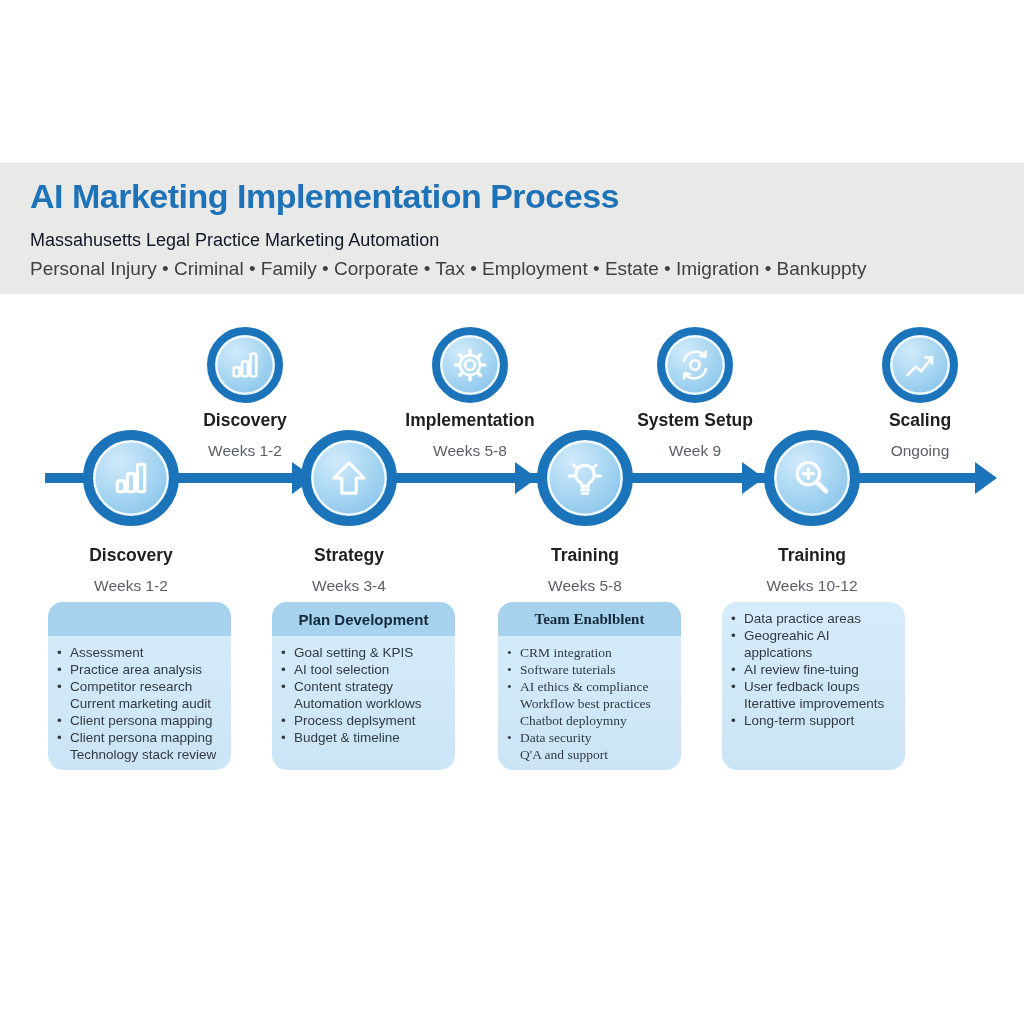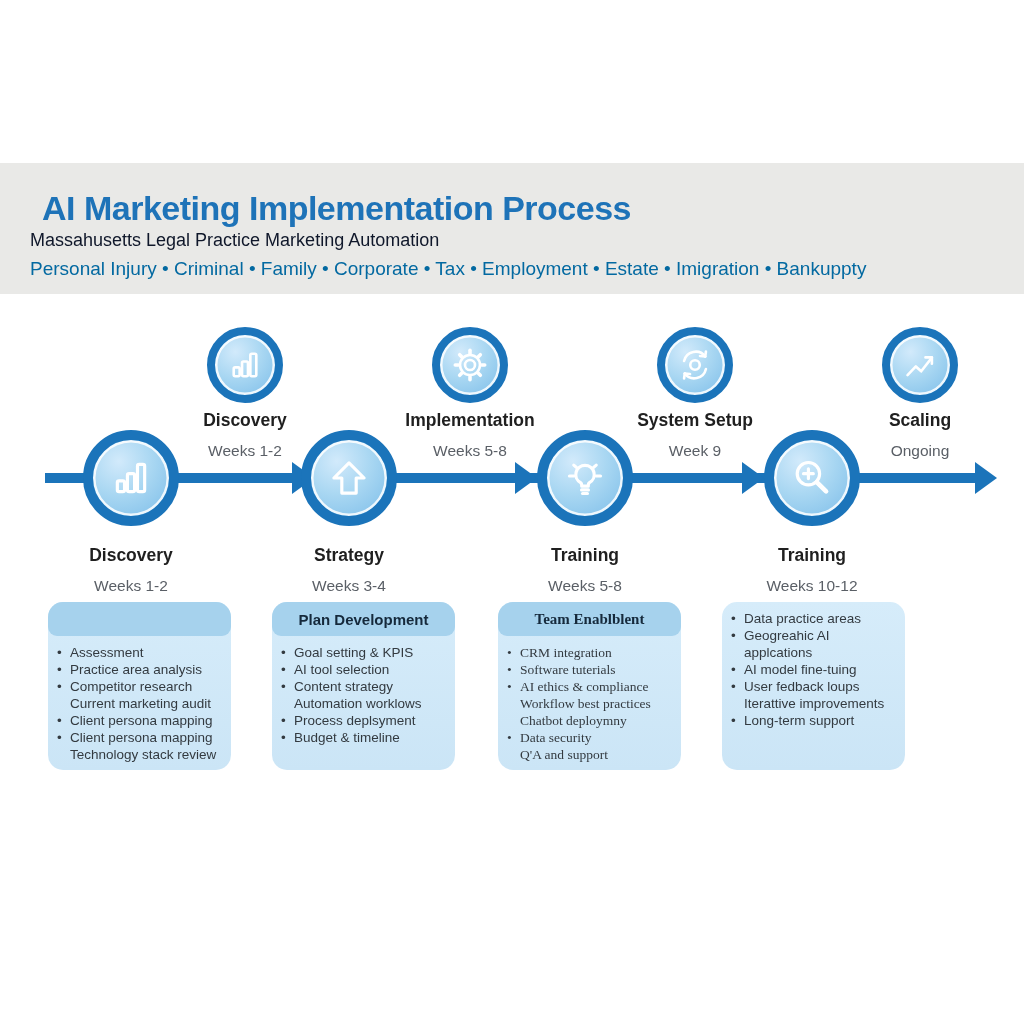--- a/index.html
+++ b/index.html
@@ -8,31 +8,31 @@
     background:#ffffff;
     font-family:"Liberation Sans","DejaVu Sans",sans-serif;
     -webkit-font-smoothing:antialiased;
   }
   
   .header-band{
     position:absolute;left:0;top:163px;width:1024px;height:131px;
     background:var(--band-gray,#e9e9e7);
   }
   .title{
-    position:absolute;left:30px;top:26px;
+    position:absolute;left:30px;top:14px;
     font-size:34px;font-weight:bold;color:var(--title-blue,#1e73b8);
-    letter-spacing:-0.5px;white-space:nowrap;margin-left:12px;
+    letter-spacing:-0.5px;white-space:nowrap;
   }
   .subtitle{
     position:absolute;left:30px;top:67px;
     font-size:18px;font-weight:400;color:#0f172a;white-space:nowrap;
   }
   .practice-line{
     position:absolute;left:30px;top:95px;
-    font-size:19px;color:#0369a1;white-space:nowrap;
+    font-size:19px;color:#404040;white-space:nowrap;
   }
   
   .arrow-line{
     position:absolute;left:45px;top:473px;width:932px;height:10px;
     background:var(--accent,#1b74ba);z-index:1;
   }
   .arrowhead{
     position:absolute;width:0;height:0;z-index:1;
     border-top:16px solid transparent;border-bottom:16px solid transparent;
     border-left:22px solid var(--accent,#1b74ba);
@@ -53,21 +53,21 @@
   .main-step .m-label{margin-top:19px;}
   
   .dbox{
     position:absolute;top:602px;width:183px;height:168px;
     border-radius:15px;overflow:hidden;
     background:linear-gradient(180deg,#d6ecfa 0%, #cbe5f6 100%);
   }
   .dbox-head{
     height:34px;background:var(--box-head,#a6d2ed);
     display:flex;align-items:center;justify-content:center;
-    font-size:15px;font-weight:bold;color:#15293b;white-space:nowrap;border-radius:9px;
+    font-size:15px;font-weight:bold;color:#15293b;white-space:nowrap;
   }
   .dbox-list{padding:8px 5px 6px 9px;}
   .li-row{display:flex;font-size:13.5px;line-height:17px;color:#333a40;}
   .li-row .b{width:13px;flex:0 0 13px;color:#333a40;}
   .li-row.cont .b{visibility:hidden;}
 </style>
 </head>
 <body>
 
 <div class="header-band">
@@ -290,21 +290,21 @@
         <div class="li-row">
           <span class="b">•</span>
           <span class="t">Data practice areas</span>
         </div>
         <div class="li-row">
           <span class="b">•</span>
           <span class="t">Geogreahic AI applcations</span>
         </div>
         <div class="li-row">
           <span class="b">•</span>
-          <span class="t">AI model fine-tuing</span>
+          <span class="t">AI review fine-tuing</span>
         </div>
         <div class="li-row">
           <span class="b">•</span>
           <span class="t">User fedback loups</span>
         </div>
         <div class="li-row cont">
           <span class="b">•</span>
           <span class="t">Iterattive improvements</span>
         </div>
         <div class="li-row">

